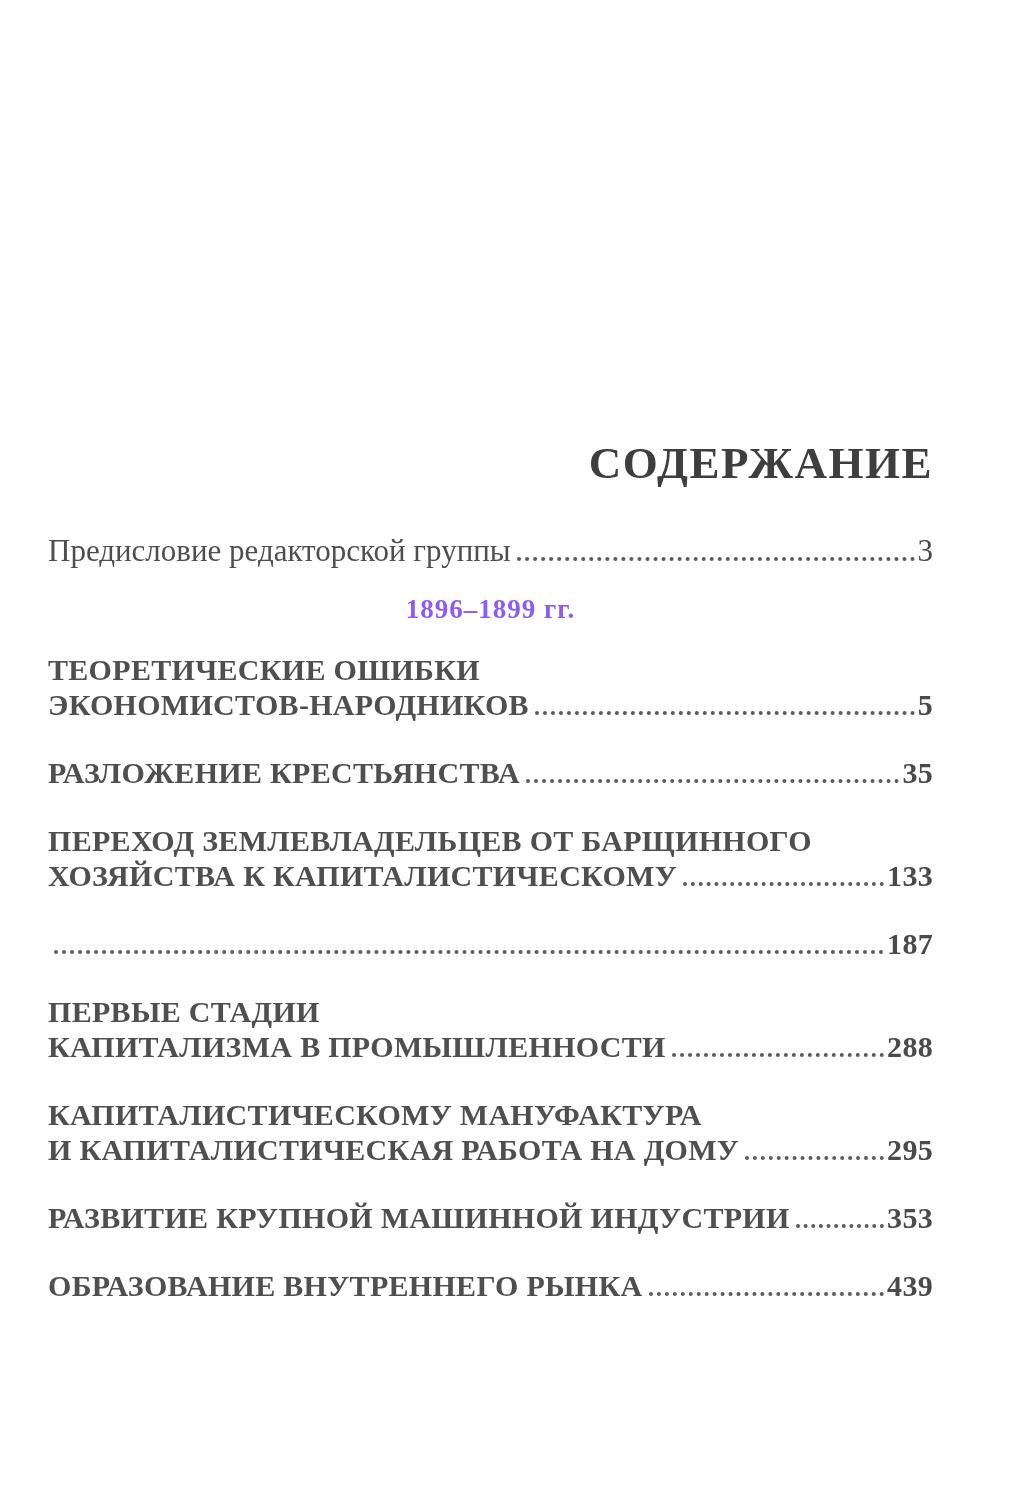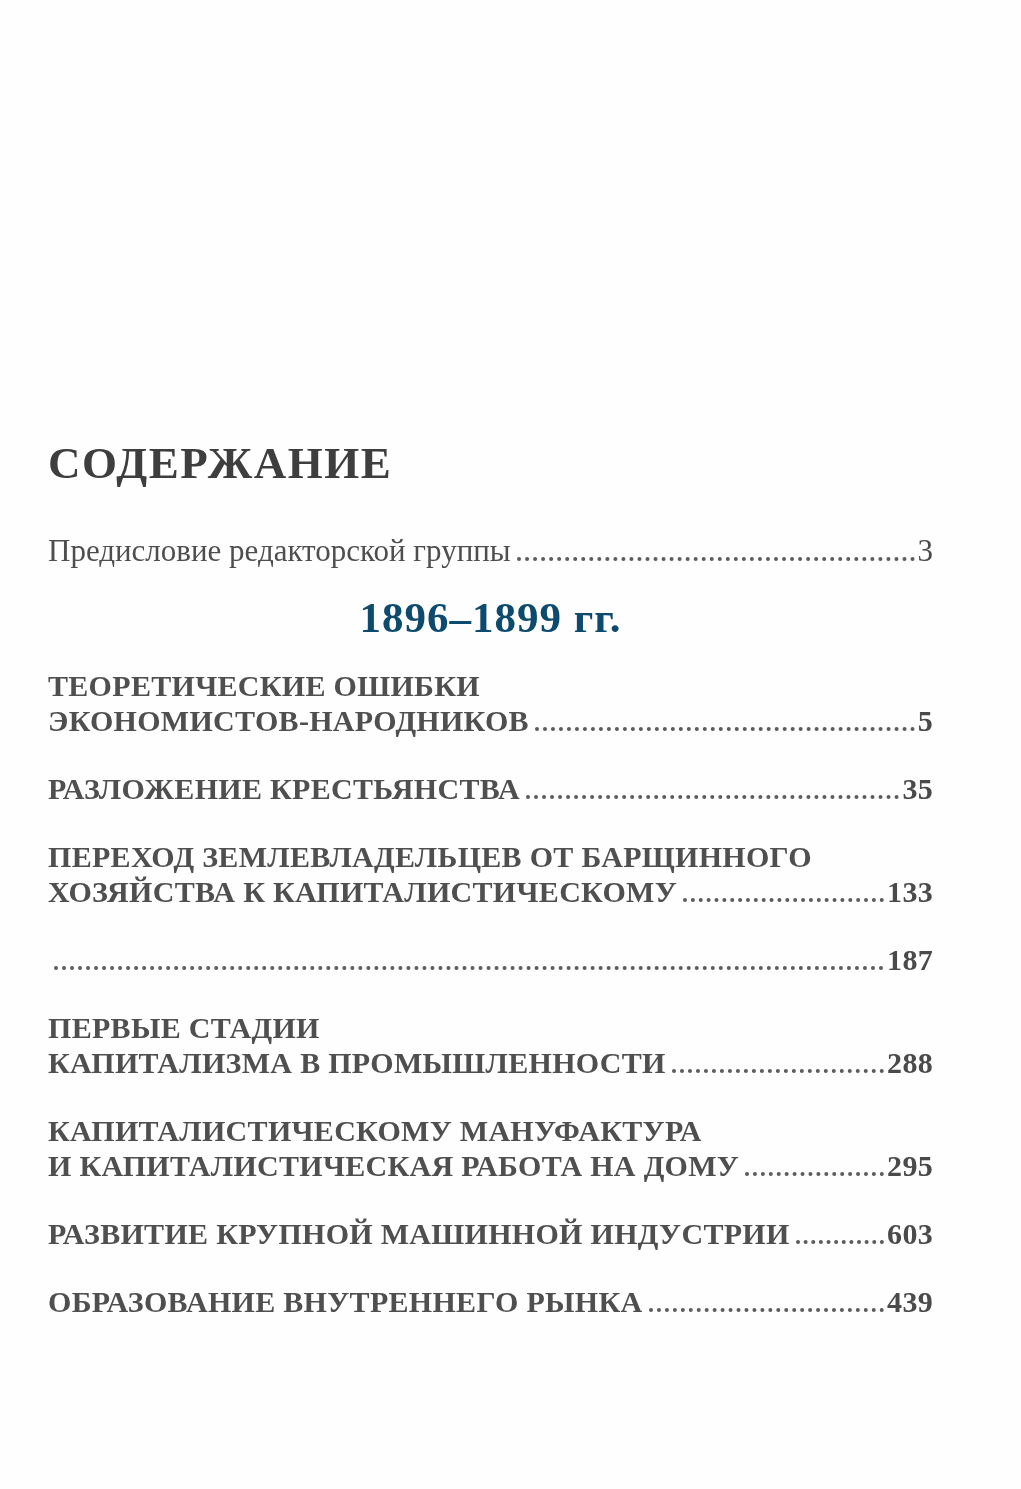--- a/index.html
+++ b/index.html
@@ -20,21 +20,21 @@
     top: 0;
     left: 0;
     width: 1021px;
     height: 1489px;
     box-sizing: border-box;
     padding: 440px 88px 0 48px;
     background: #fefefe;
   }
   .page-title {
     margin: 0 0 46px 0;
-    text-align: left;
+    text-align: right;
     font-size: 45px;
     font-weight: bold;
     letter-spacing: 1.5px;
     color: #3e3e3e;
     line-height: 1.05;
   }
   .row {
     display: flex;
     align-items: baseline;
   }
@@ -50,24 +50,24 @@
     border-bottom: 4px dotted #5c5c5c;
     margin: 0 3px 0 6px;
   }
   .pg {
     white-space: nowrap;
     color: #4a4a4a;
   }
   .section-heading {
     margin: 0 0 28px 0;
     text-align: center;
-    font-size: 43px;
+    font-size: 27px;
     font-weight: bold;
     letter-spacing: 1px;
-    color: #0c4a6e;
+    color: #8b5cf6;
     line-height: 1.05;
   }
   .entry {
     font-size: 30px;
     line-height: 35px;
     letter-spacing: 0.3px;
     color: #4f4f4f;
     margin-bottom: 33px;
     font-weight: bold;
   }
@@ -141,21 +141,21 @@
       <span class="t">И КАПИТАЛИСТИЧЕСКАЯ РАБОТА НА ДОМУ</span>
       <span class="leader"></span>
       <span class="pg">295</span>
     </div>
   </div>
 
   <div class="entry">
     <div class="row">
       <span class="t">РАЗВИТИЕ КРУПНОЙ МАШИННОЙ ИНДУСТРИИ</span>
       <span class="leader"></span>
-      <span class="pg">603</span>
+      <span class="pg">353</span>
     </div>
   </div>
 
   <div class="entry">
     <div class="row">
       <span class="t">ОБРАЗОВАНИЕ ВНУТРЕННЕГО РЫНКА</span>
       <span class="leader"></span>
       <span class="pg">439</span>
     </div>
   </div>

